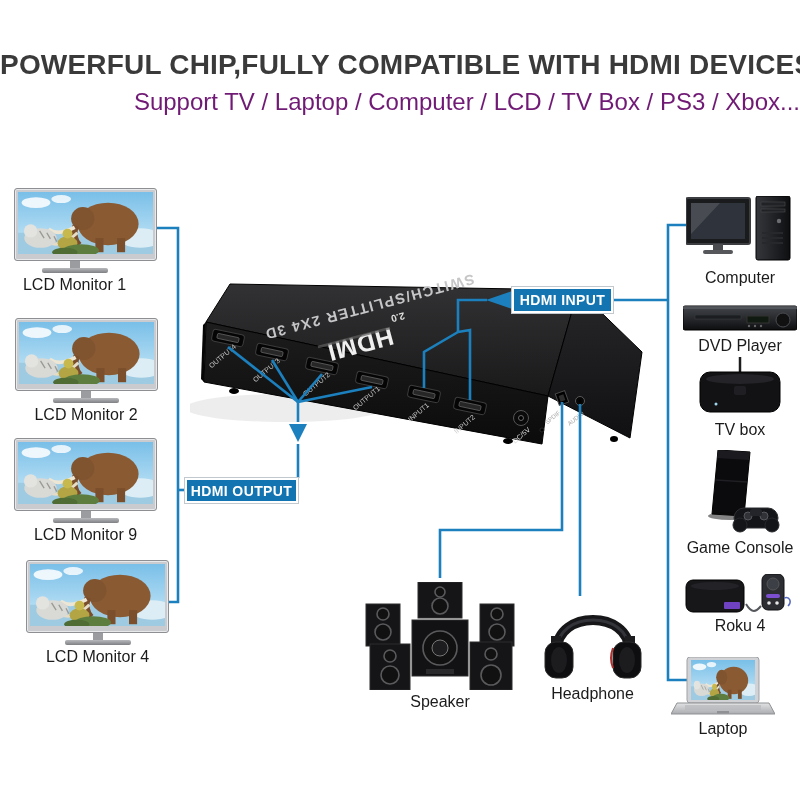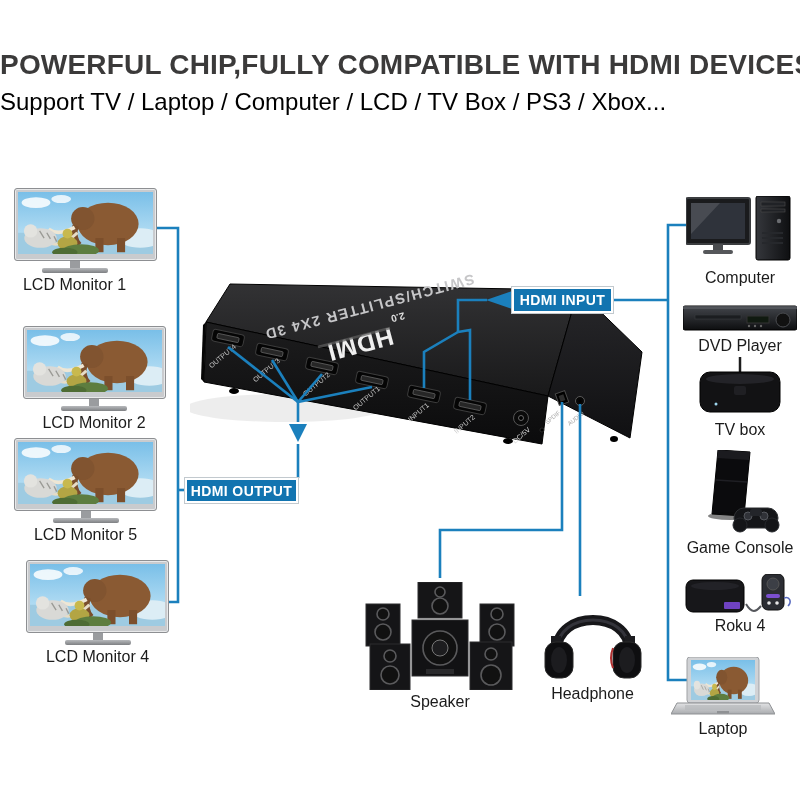--- a/index.html
+++ b/index.html
@@ -1,21 +1,21 @@
 <!DOCTYPE html>
 <html><head>
 <meta charset="utf-8">
 <style>
   html,body{margin:0;padding:0;background:#fff;}
   .canvas{position:relative;width:800px;height:800px;background:#ffffff;overflow:hidden;
           font-family:"Liberation Sans",sans-serif;}
   .headline{position:absolute;top:49px;left:0;width:800px;text-align:center;
             font-size:28px;font-weight:bold;color:#3b3a3a;letter-spacing:.2px;white-space:nowrap;}
-  .subline{position:absolute;top:88px;left:0;width:800px;text-align:left;
-           font-size:24px;color:#000000;white-space:nowrap;}
+  .subline{position:absolute;top:88px;left:0;width:800px;text-align:right;
+           font-size:24px;color:#701a75;white-space:nowrap;}
   .item{position:absolute;text-align:center;}
   .item svg{display:block;margin:0 auto;}
   .caption{margin-top:3px;font-size:16px;color:#1b1b1b;line-height:1.1;}
   
   .monitor-frame{width:135px;background:#c9cbce;border:1px solid #8d8f92;border-radius:3px;
                  padding:3px 3px 6px;margin:0 auto;box-shadow:inset 0 0 0 1px #e8e9ea;}
   .monitor-frame svg{display:block;}
   .stand-neck{width:10px;height:7px;background:#9a9c9f;margin:0 auto;}
   .stand-base{width:66px;height:5px;background:linear-gradient(#b7b9bc,#7e8083);margin:0 auto;border-radius:2px;}
   
@@ -186,39 +186,39 @@
   <figure class="item" style="left:14px;top:188px;width:121px;margin:0">
     <div class="monitor-frame">
         <svg width="135" height="62">
           <use href="#sym-ice"></use>
         </svg>
       </div>
     <div class="stand-neck"></div>
     <div class="stand-base"></div>
     <figcaption class="caption">LCD Monitor 1</figcaption>
   </figure>
-  <figure class="item" style="left:14px;top:318px;width:144px;margin:8px">
+  <figure class="item" style="left:14px;top:318px;width:144px;margin:0">
     <div class="monitor-frame">
         <svg width="135" height="62">
           <use href="#sym-ice"></use>
         </svg>
       </div>
     <div class="stand-neck"></div>
     <div class="stand-base"></div>
     <figcaption class="caption">LCD Monitor 2</figcaption>
   </figure>
   <figure class="item" style="left:14px;top:438px;width:143px;margin:0">
     <div class="monitor-frame">
         <svg width="135" height="62">
           <use href="#sym-ice"></use>
         </svg>
       </div>
     <div class="stand-neck"></div>
     <div class="stand-base"></div>
-    <figcaption class="caption">LCD Monitor 5</figcaption>
+    <figcaption class="caption">LCD Monitor 9</figcaption>
   </figure>
   <figure class="item" style="left:26px;top:560px;width:143px;margin:0">
     <div class="monitor-frame">
         <svg width="135" height="62">
           <use href="#sym-ice"></use>
         </svg>
       </div>
     <div class="stand-neck"></div>
     <div class="stand-base"></div>
     <figcaption class="caption">LCD Monitor 4</figcaption>

